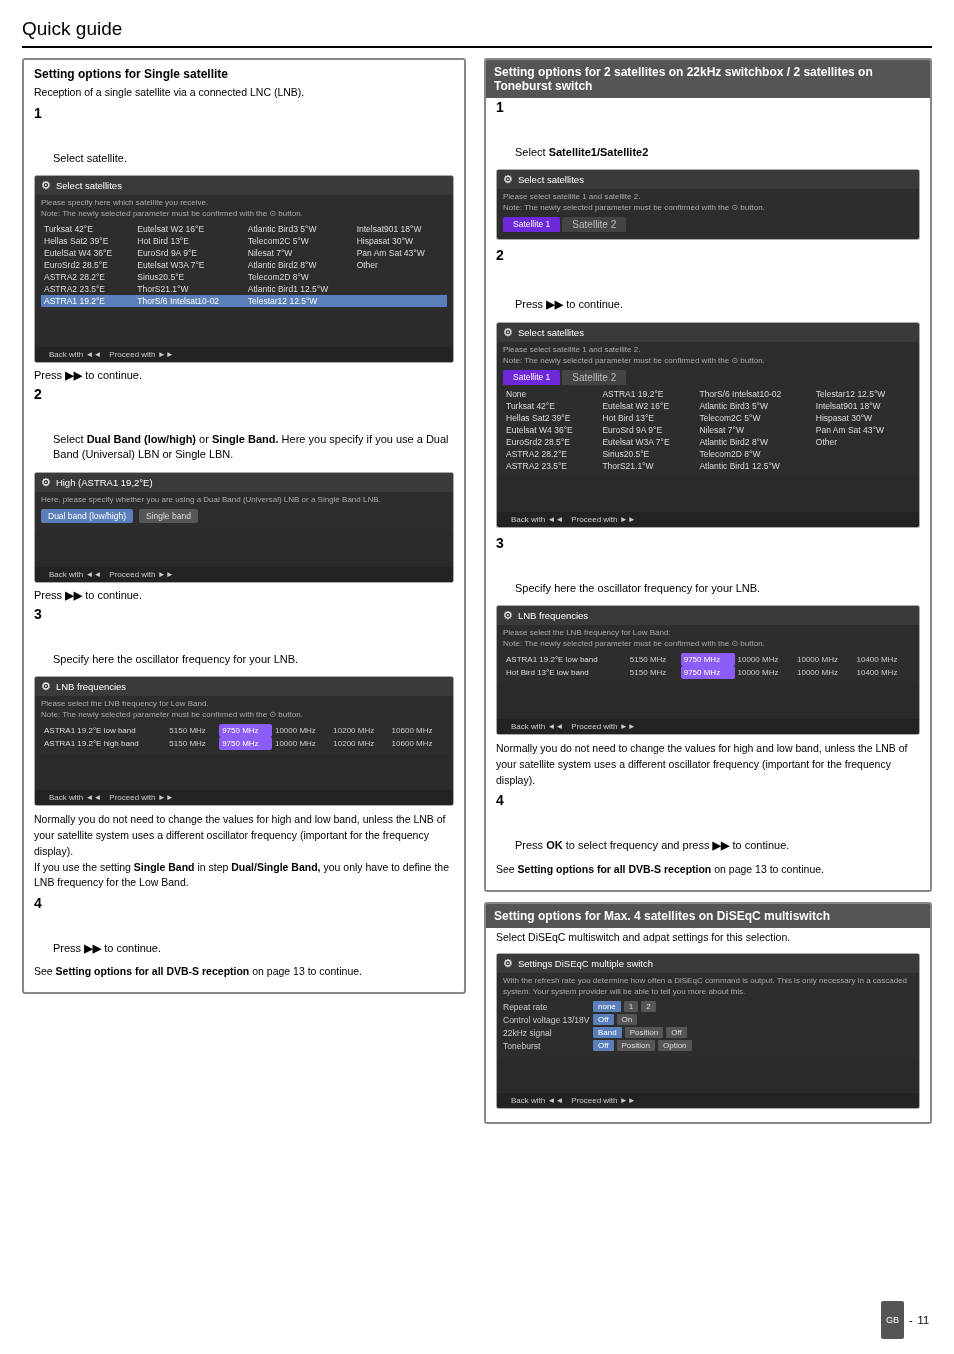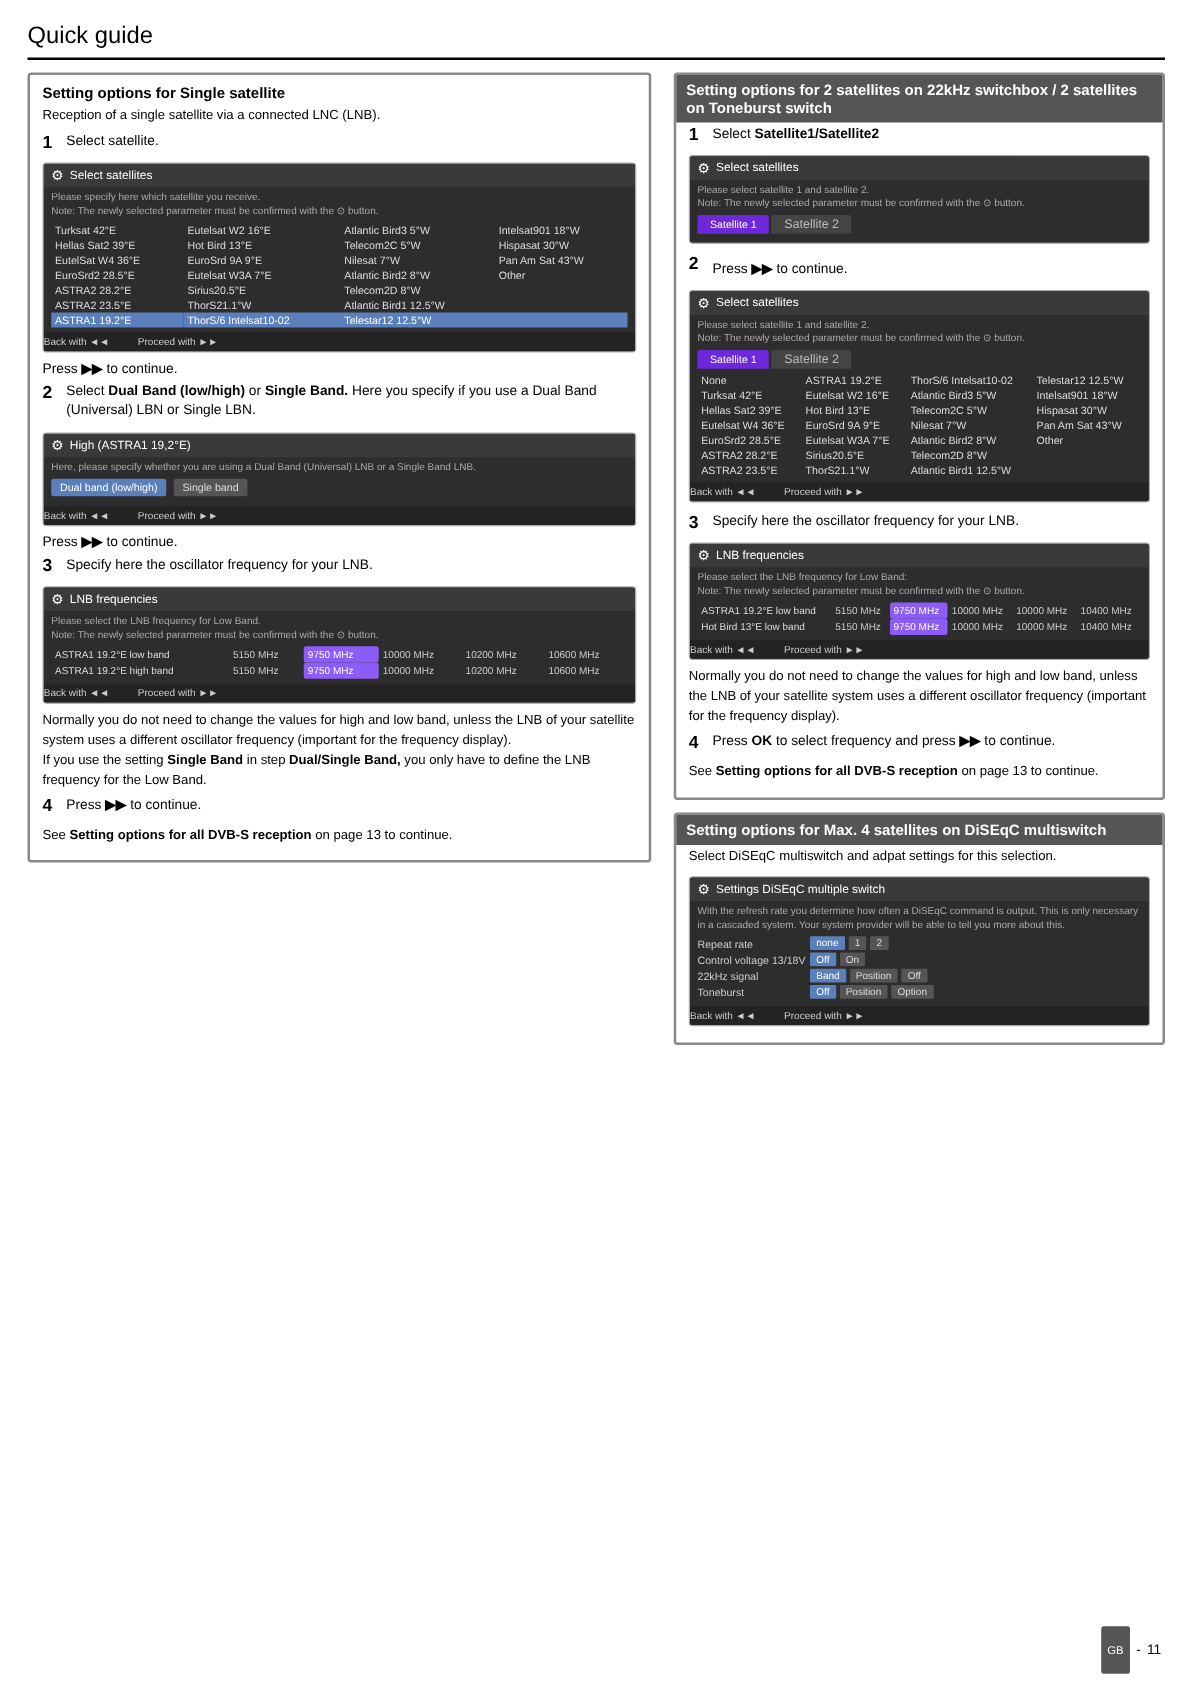--- a/index.html
+++ b/index.html
@@ -22,21 +22,21 @@
       font-weight: normal;
       margin-bottom: 10px;
       border-bottom: 2px solid #000;
       padding-bottom: 6px;
     }
     .two-col {
       display: flex;
       gap: 18px;
     }
     .left-col {
-      width: 499px;
+      width: 444px;
       flex-shrink: 0;
     }
     .right-col {
       flex: 1;
     }
     
     .section-box {
       border: 2px solid #888;
       border-radius: 3px;
       padding: 7px 10px;
@@ -98,24 +98,25 @@
       padding: 1px 3px;
     }
     .screen-table tr.selected td {
       background: #5a7fba;
       color: #fff;
     }
     .screen-footer {
       background: #232323;
       color: #ccc;
       font-size: 8px;
-      padding: 3px 0;
+      padding: 3px 14px;
       display: flex;
       align-items: center;
-      gap: 23px;
+      gap: 8px;
+      margin-top: 36px;
     }
     
     .freq-table {
       width: 100%;
       border-collapse: collapse;
       font-size: 8px;
       color: #ccc;
     }
     .freq-table td {
       padding: 2px 3px;
@@ -160,20 +161,21 @@
       gap: 5px;
     }
     .step-num {
       font-weight: bold;
       font-size: 14px;
       min-width: 14px;
       line-height: 1.1;
     }
     .step-content {
       flex: 1;
+      margin-top: 45px;
     }
     .step-content p {
       line-height: 1.4;
       margin-bottom: 3px;
     }
     
     .press-line {
       font-size: 11px;
       margin: 5px 0 5px 0;
       display: flex;

